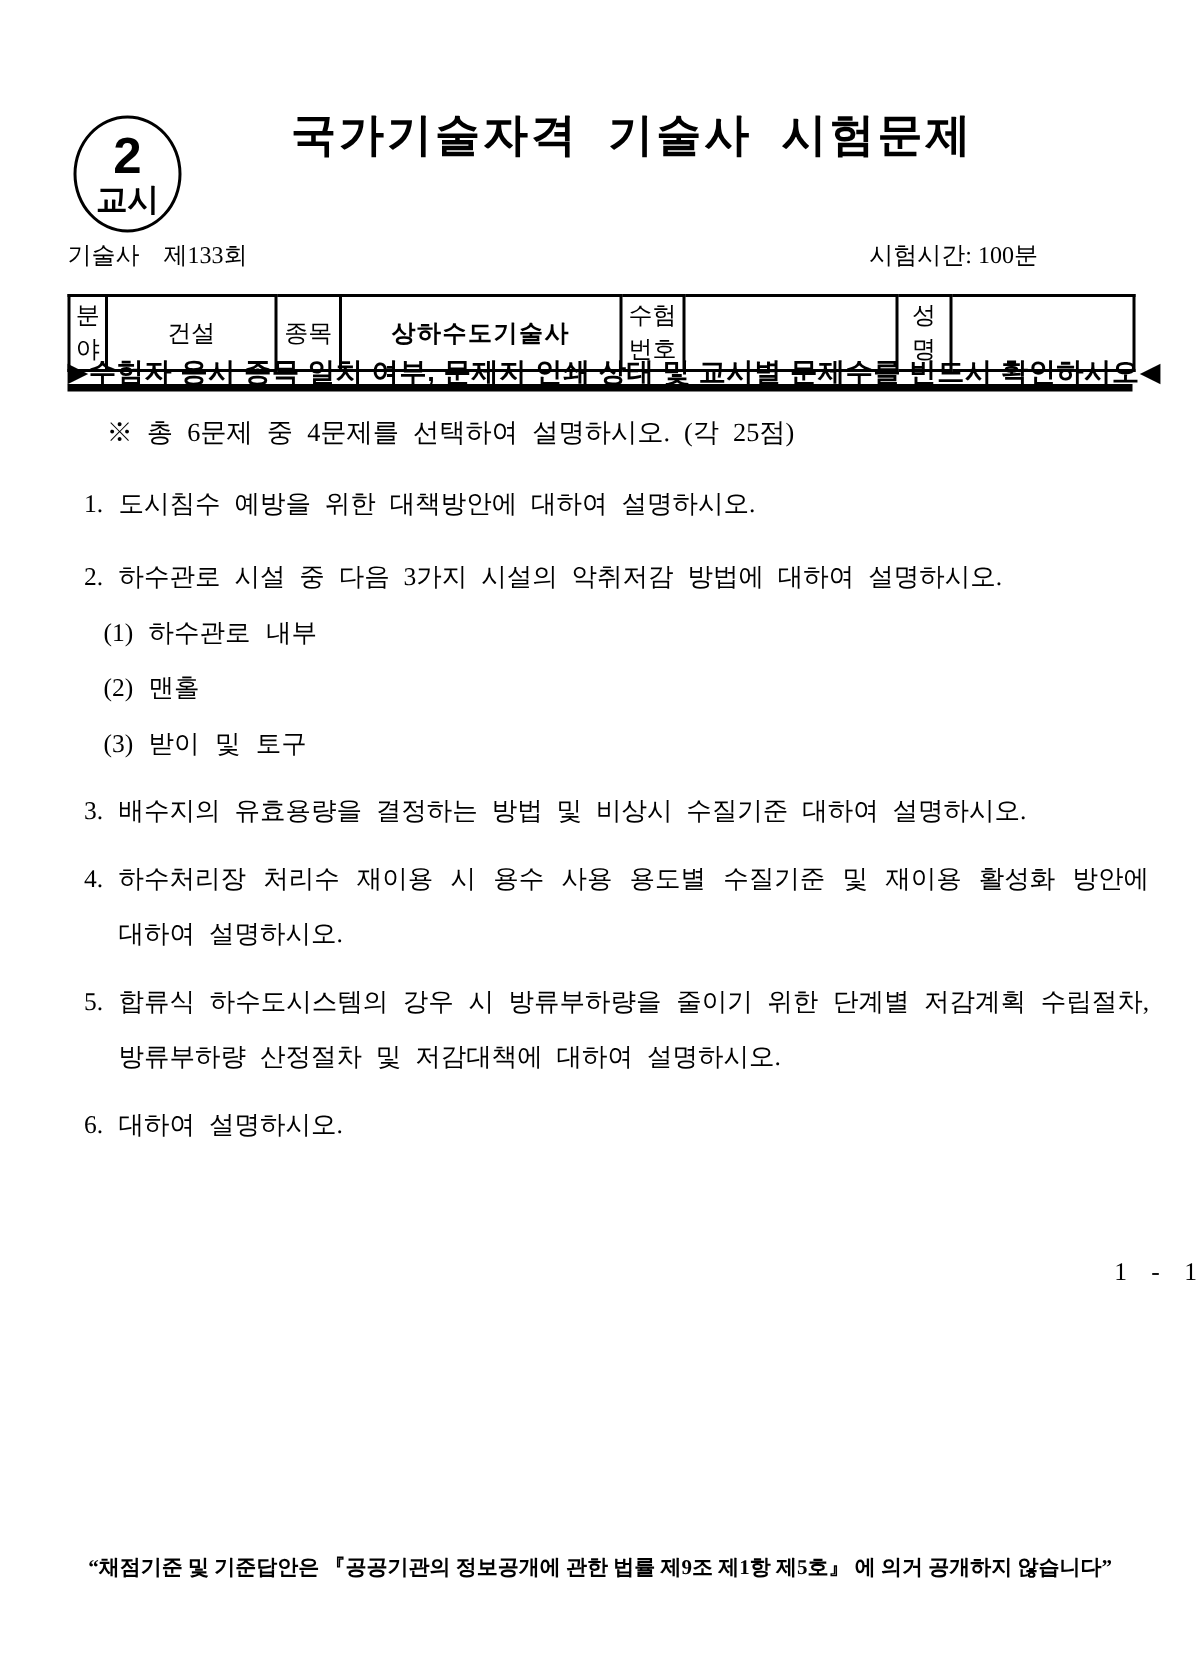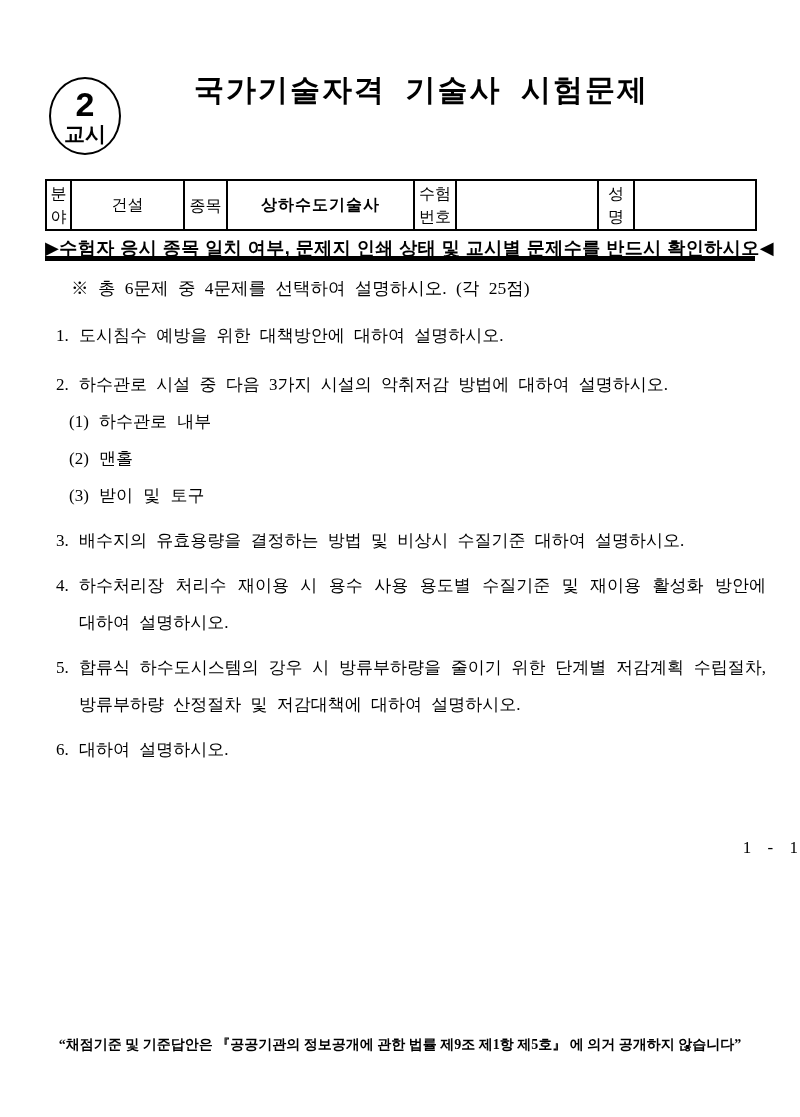--- a/index.html
+++ b/index.html
@@ -34,21 +34,21 @@
 
   .meta-row {
     position: absolute; top: 160px; left: 45px; width: 710px;
     font-size: 16px; display: flex; justify-content: space-between;
   }
   .meta-left .round { margin-left: 16px; }
   .meta-right { margin-right: 63px; }
 
   
   table.info {
-    position: absolute; top: 179px; left: 45px;
+    position: absolute; top: 196px; left: 45px;
     width: 710px; height: 50px;
     border-collapse: collapse; table-layout: fixed; padding-left: 12px;
   }
   table.info td {
     border: 2px solid #000;
     text-align: center; vertical-align: middle;
     font-size: 16px; padding: 1px 2px;
   }
   td.lbl {
     font-size: 14px; line-height: 1.45;
@@ -100,20 +100,26 @@
 
 <div class="page">
 
   <div class="badge">
     <div class="badge-number">2</div>
     <div class="badge-label">교시</div>
   </div>
 
   <div class="doc-title">국가기술자격 기술사 시험문제</div>
 
+  <div class="meta-row">
+    <div class="meta-left">
+      <span>기술사</span><span class="round">제133회</span>
+    </div>
+    <div class="meta-right">시험시간: 100분</div>
+  </div>
 
   <table class="info">
     <colgroup>
       <col style="width:25px">
         <col style="width:113px">
         <col style="width:43px">
         <col style="width:187px">
       <col style="width:42px">
         <col style="width:142px">
         <col style="width:36px">

